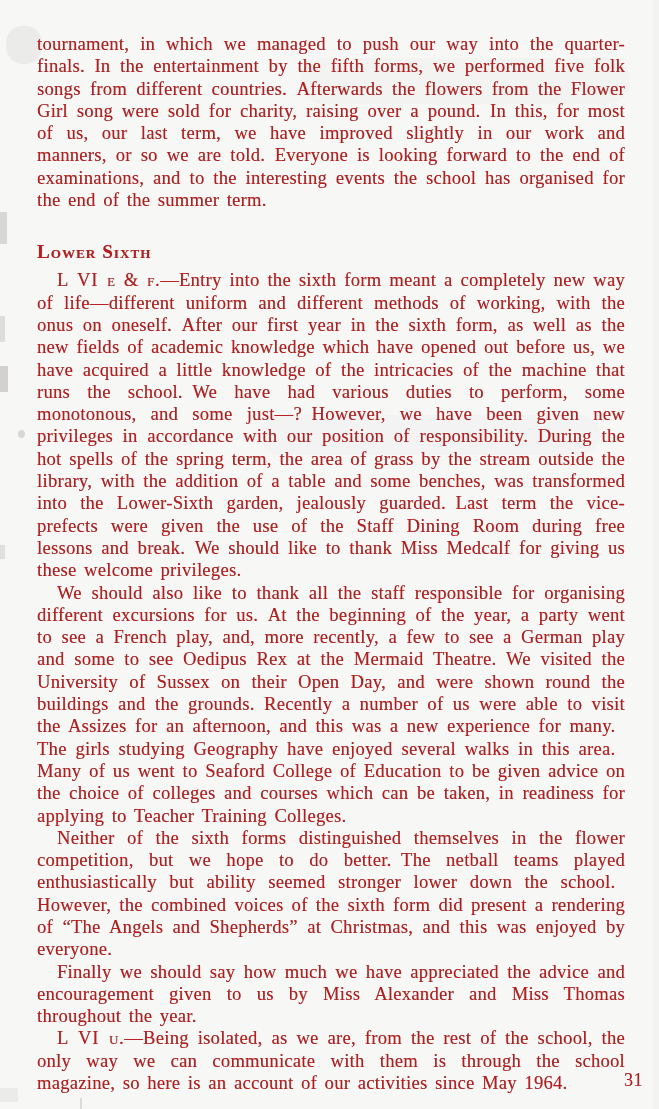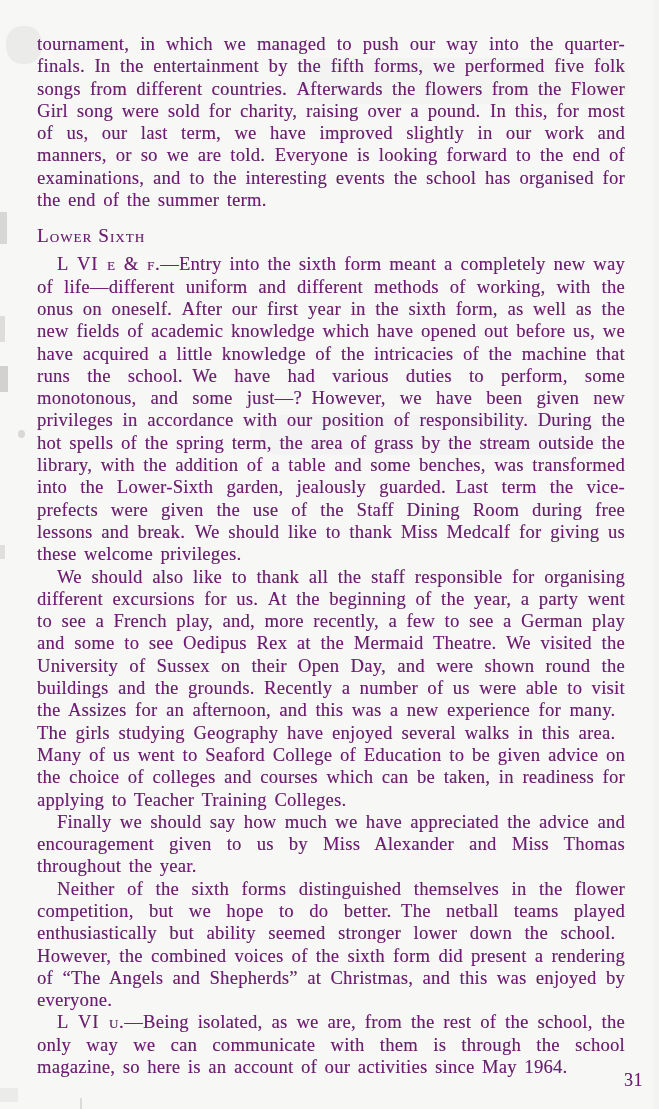--- a/index.html
+++ b/index.html
@@ -9,42 +9,42 @@
   }
   .page {
     position: relative;
     width: 659px;
     height: 1109px;
     background: #f7f7f6;
     overflow: hidden;
     box-sizing: border-box;
     padding: 33px 34px 0 37px;
     font-family: "Liberation Serif", "DejaVu Serif", serif;
-    color: #701a75;
+    color: #b91c1c;
   }
   .textflow {
     position: relative;
     z-index: 1;
   }
   .para {
     margin: 0;
     font-size: 18.5px;
     line-height: 22.3px;
     text-align: justify;
     letter-spacing: 0.3px;
     word-spacing: 2.6px;
     text-shadow: 0.3px 0.3px 0.4px rgba(25,25,25,0.4);
   }
   .indent {
     text-indent: 20px;
   }
   .heading {
-    margin: 14px 0 6px 0;
+    margin: 30px 0 6px 0;
     font-size: 19px;
-    font-weight: normal;
+    font-weight: bold;
     font-variant: small-caps;
     letter-spacing: 1.1px;
     line-height: 22px;
     text-shadow: 0.3px 0.3px 0.4px rgba(25,25,25,0.4);
   }
   .lead-caps {
     letter-spacing: 1px;
   }
   .lead-sc {
     font-variant: small-caps;
@@ -86,23 +86,23 @@
   <div class="textflow">
 
     <p class="para"><span>tournament, in which we managed to push our way into the quarter-finals. In the entertainment by the fifth forms, we performed five folk songs from different countries. Afterwards the flowers from the Flower Girl song were sold for charity, raising over a pound. In this, for most of us, our last term, we have improved slightly in our work and manners, or so we are told. Everyone is looking forward to the end of examinations, and to the interesting events the school has organised for the end of the summer term.</span></p>
 
     <h2 class="heading">Lower Sixth</h2>
 
     <p class="para indent"><span class="lead-caps">L VI </span><span class="lead-sc">e &amp; f.</span><span>—Entry into the sixth form meant a completely new way of life—different uniform and different methods of working, with the onus on oneself. After our first year in the sixth form, as well as the new fields of academic knowledge which have opened out before us, we have acquired a little knowledge of the intricacies of the machine that runs the school. We have had various duties to perform, some monotonous, and some just—? However, we have been given new privileges in accordance with our position of responsibility. During the hot spells of the spring term, the area of grass by the stream outside the library, with the addition of a table and some benches, was transformed into the Lower-Sixth garden, jealously guarded. Last term the vice-prefects were given the use of the Staff Dining Room during free lessons and break. We should like to thank Miss Medcalf for giving us these welcome privileges.</span></p>
 
     <p class="para indent"><span>We should also like to thank all the staff responsible for organising different excursions for us. At the beginning of the year, a party went to see a French play, and, more recently, a few to see a German play and some to see Oedipus Rex at the Mermaid Theatre. We visited the University of Sussex on their Open Day, and were shown round the buildings and the grounds. Recently a number of us were able to visit the Assizes for an afternoon, and this was a new experience for many. The girls studying Geography have enjoyed several walks in this area. Many of us went to Seaford College of Education to be given advice on the choice of colleges and courses which can be taken, in readiness for applying to Teacher Training Colleges.</span></p>
 
+    <p class="para indent"><span>Neither of the sixth forms distinguished themselves in the flower competition, but we hope to do better. The netball teams played enthusiastically but ability seemed stronger lower down the school. However, the combined voices of the sixth form did present a rendering of “The Angels and Shepherds” at Christmas, and this was enjoyed by everyone.</span></p>
+
     <p class="para indent"><span>Finally we should say how much we have appreciated the advice and encouragement given to us by Miss Alexander and Miss Thomas throughout the year.</span></p>
-
-    <p class="para indent"><span>Neither of the sixth forms distinguished themselves in the flower competition, but we hope to do better. The netball teams played enthusiastically but ability seemed stronger lower down the school. However, the combined voices of the sixth form did present a rendering of “The Angels and Shepherds” at Christmas, and this was enjoyed by everyone.</span></p>
 
     <p class="para indent"><span class="lead-caps">L VI </span><span class="lead-sc">u.</span><span>—Being isolated, as we are, from the rest of the school, the only way we can communicate with them is through the school magazine, so here is an account of our activities since May 1964.</span></p>
 
   </div>
 
   <div class="page-number">31</div>
 
 </div>
 
 </body></html>

